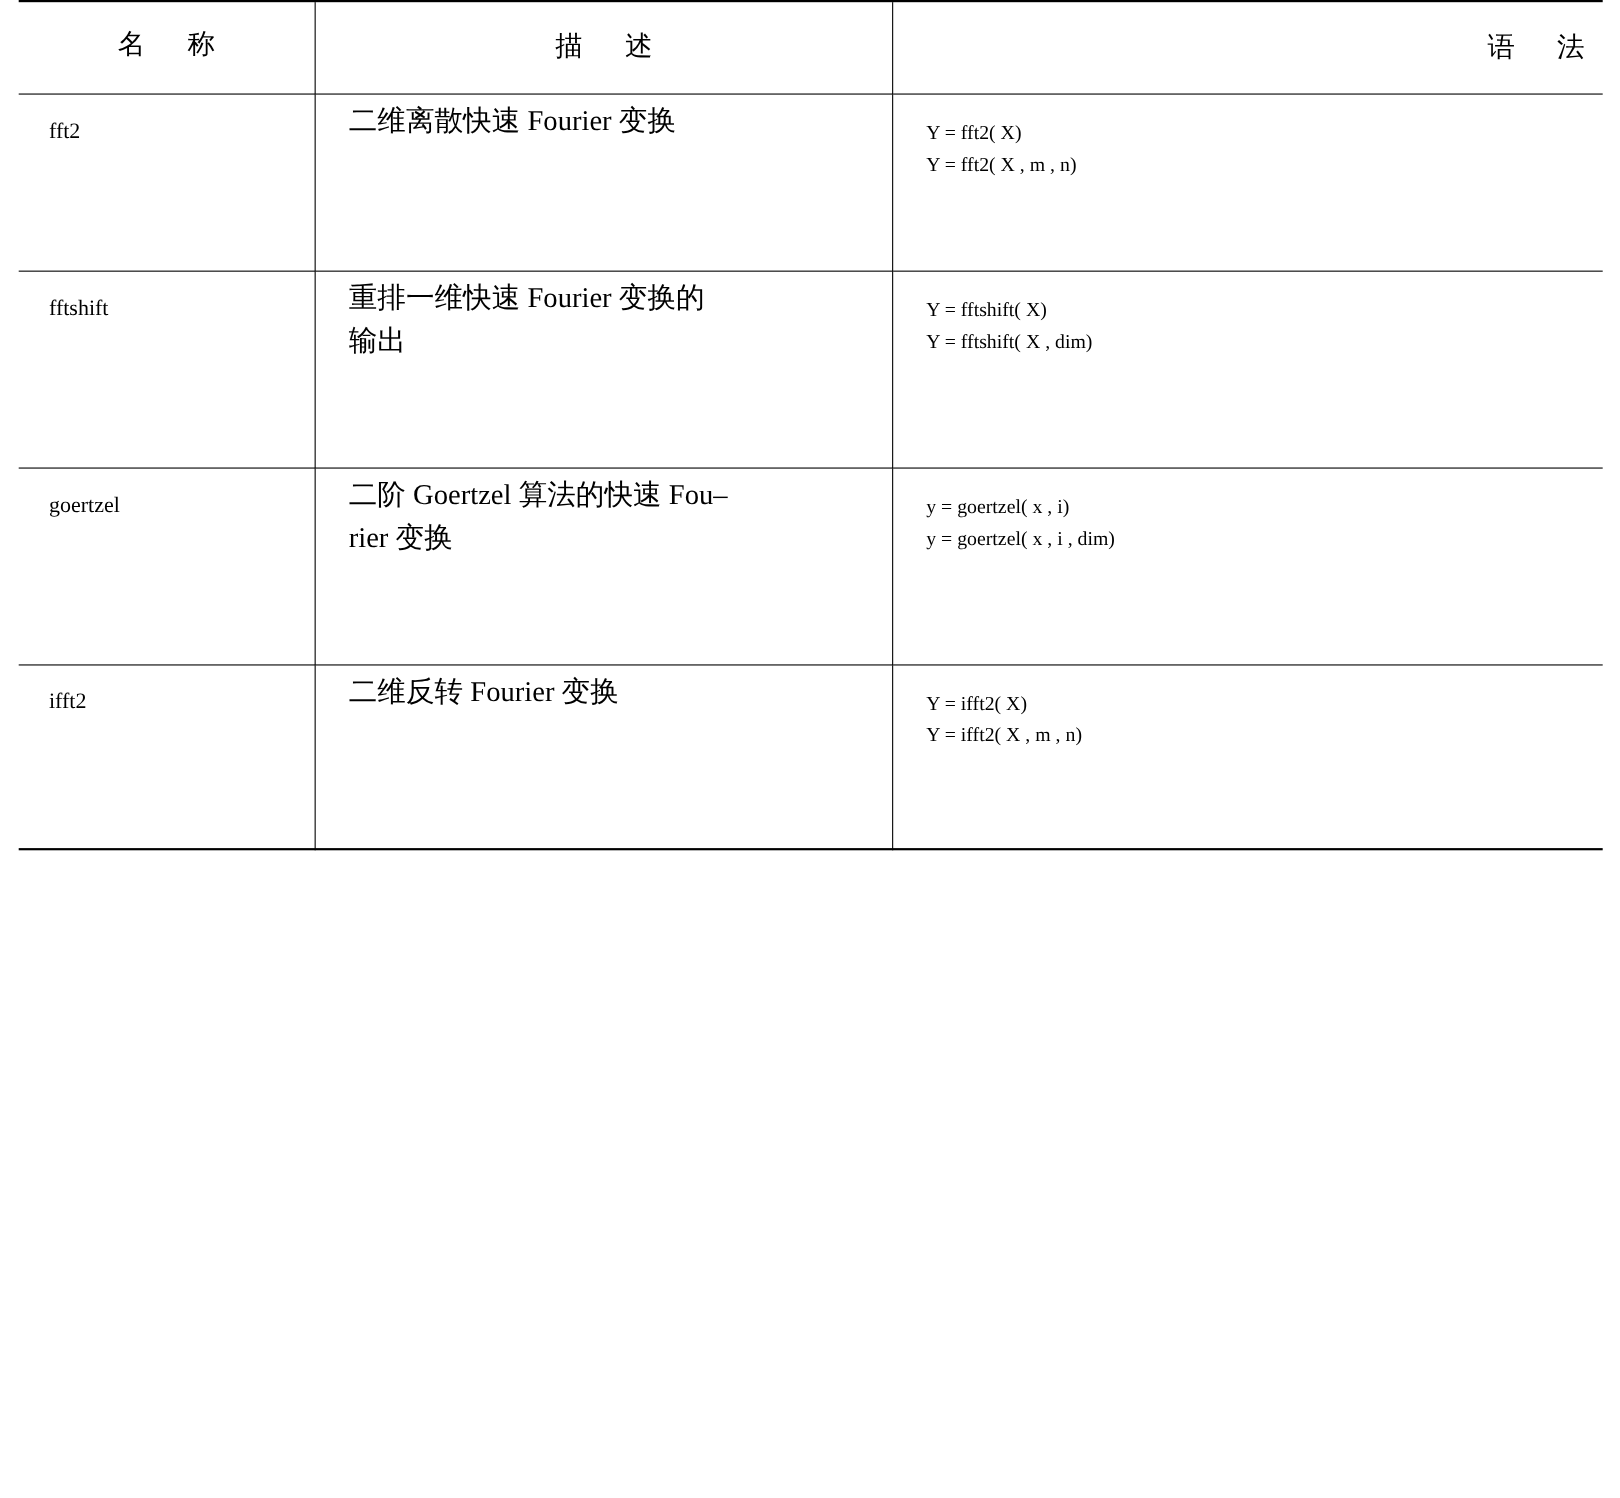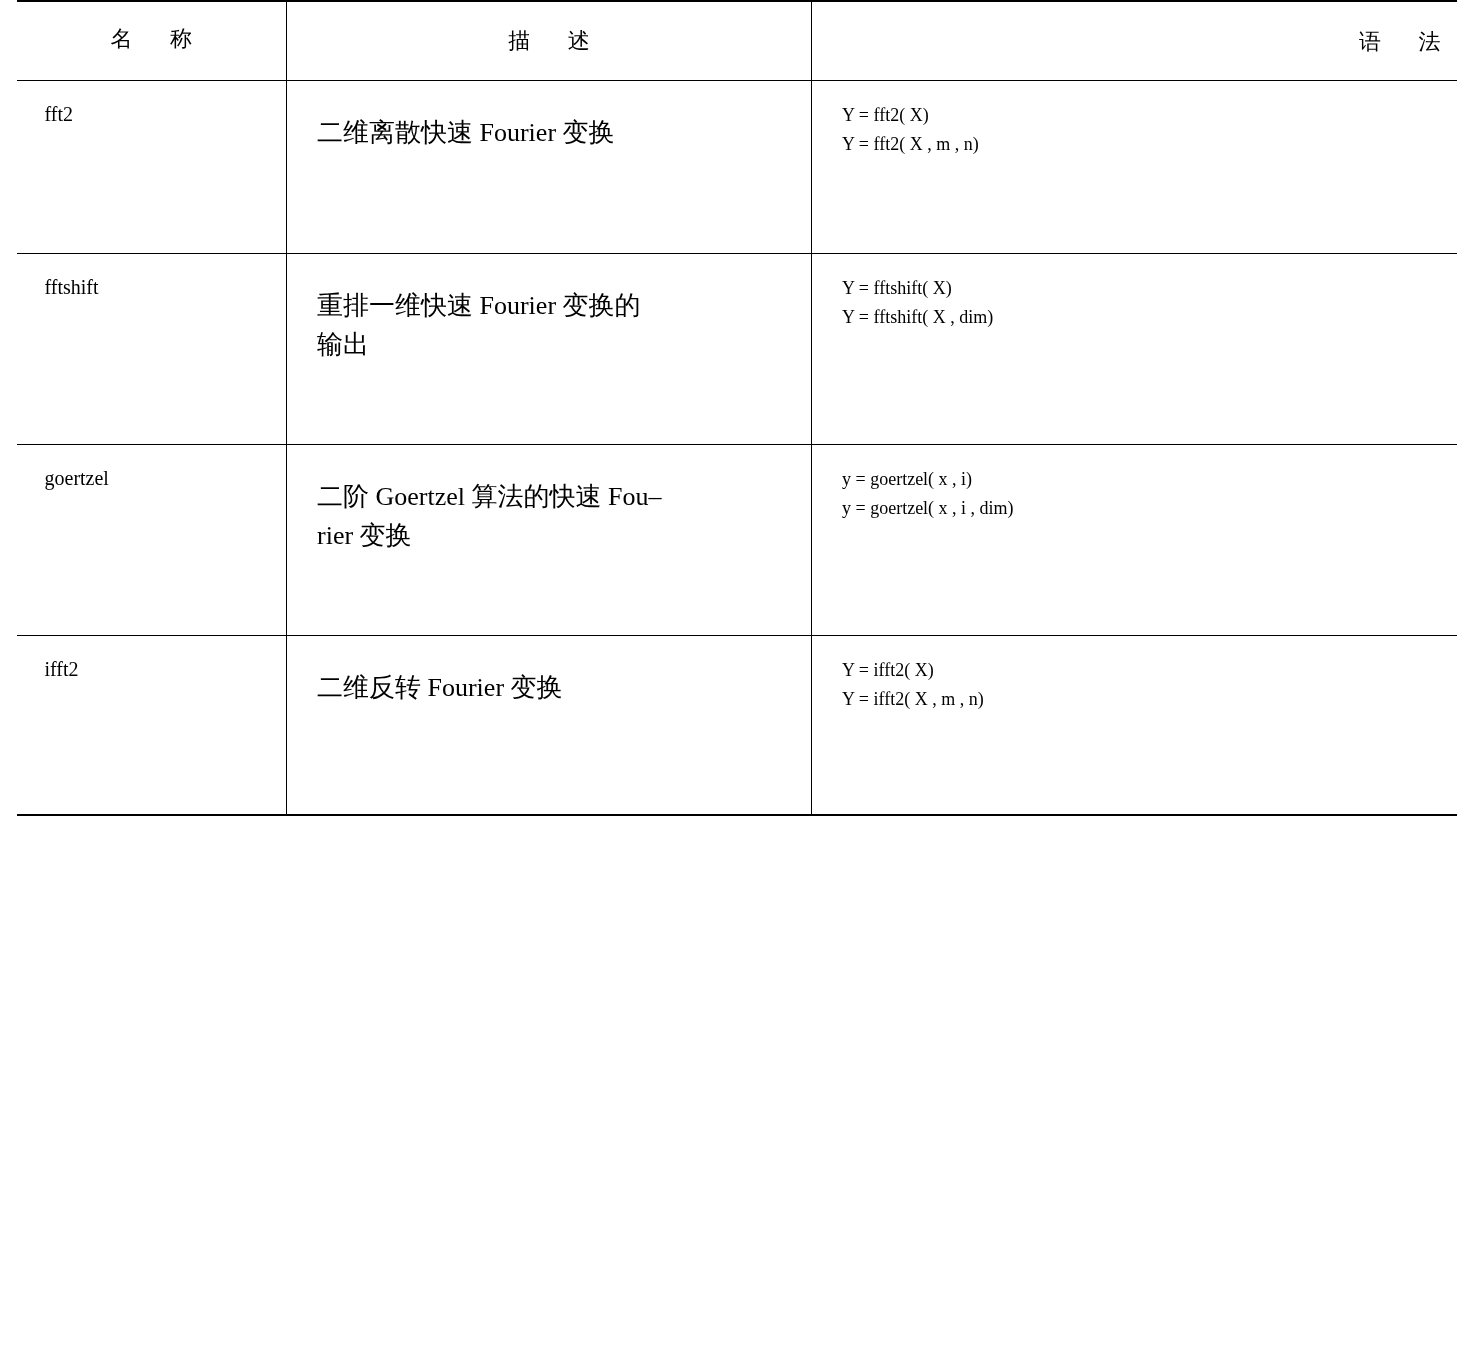--- a/index.html
+++ b/index.html
@@ -53,38 +53,38 @@
     border-right: 1.2px solid #000;
   }
 
   td {
     vertical-align: top;
     padding: 0;
   }
 
   .header-row td {
     text-align: center;
-    font-size: 22px;
+    font-size: 25px;
     letter-spacing: 0;
     padding: 22px 0 20px 0;
     font-family: "Liberation Serif", "DejaVu Serif", serif;
   }
   .hdr-text {
     display: inline-block;
     letter-spacing: 16px;
     text-indent: 16px;
   }
 
   .cell-name {
     padding: 20px 0 18px 28px;
     font-size: 20px;
     line-height: 1.35;
   }
   .cell-desc {
-    padding: 32px 22px 18px 30px;
+    padding: 4px 22px 18px 30px;
     font-size: 26px;
     line-height: 1.5;
   }
   .cell-syntax {
     padding: 20px 10px 18px 30px;
     font-size: 18px;
     line-height: 1.62;
   }
   .syntax-line {
     white-space: nowrap;

